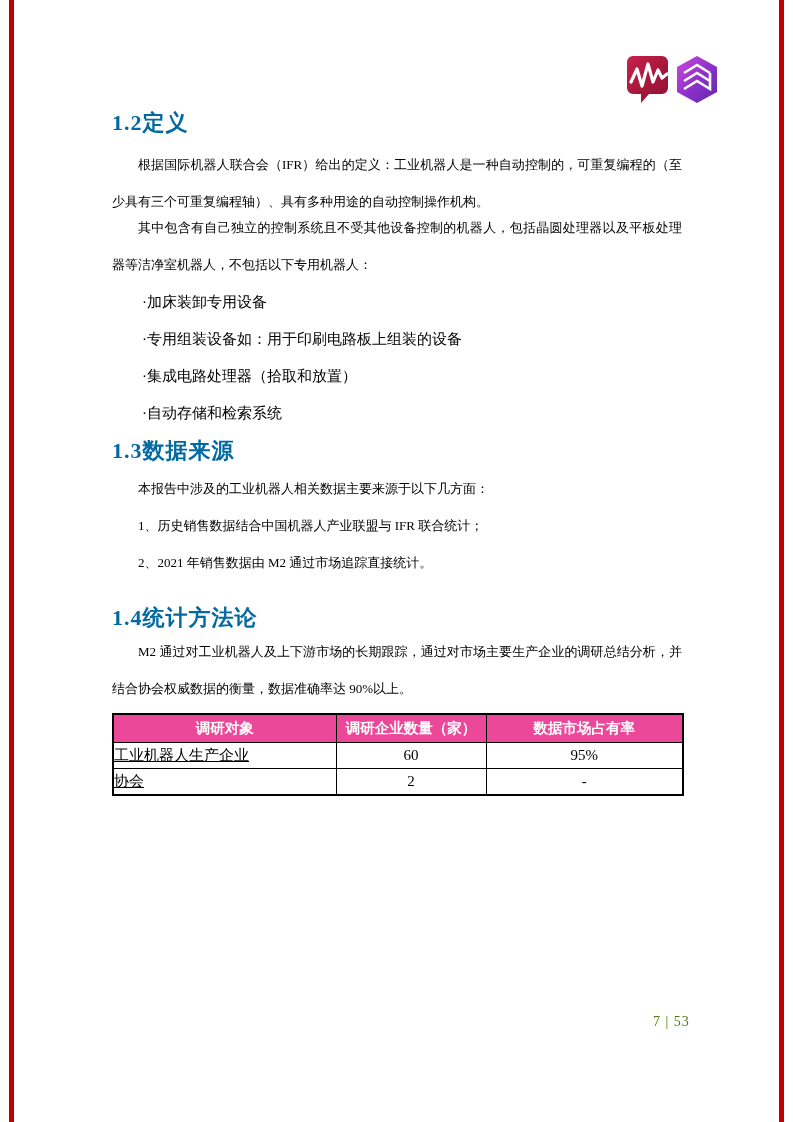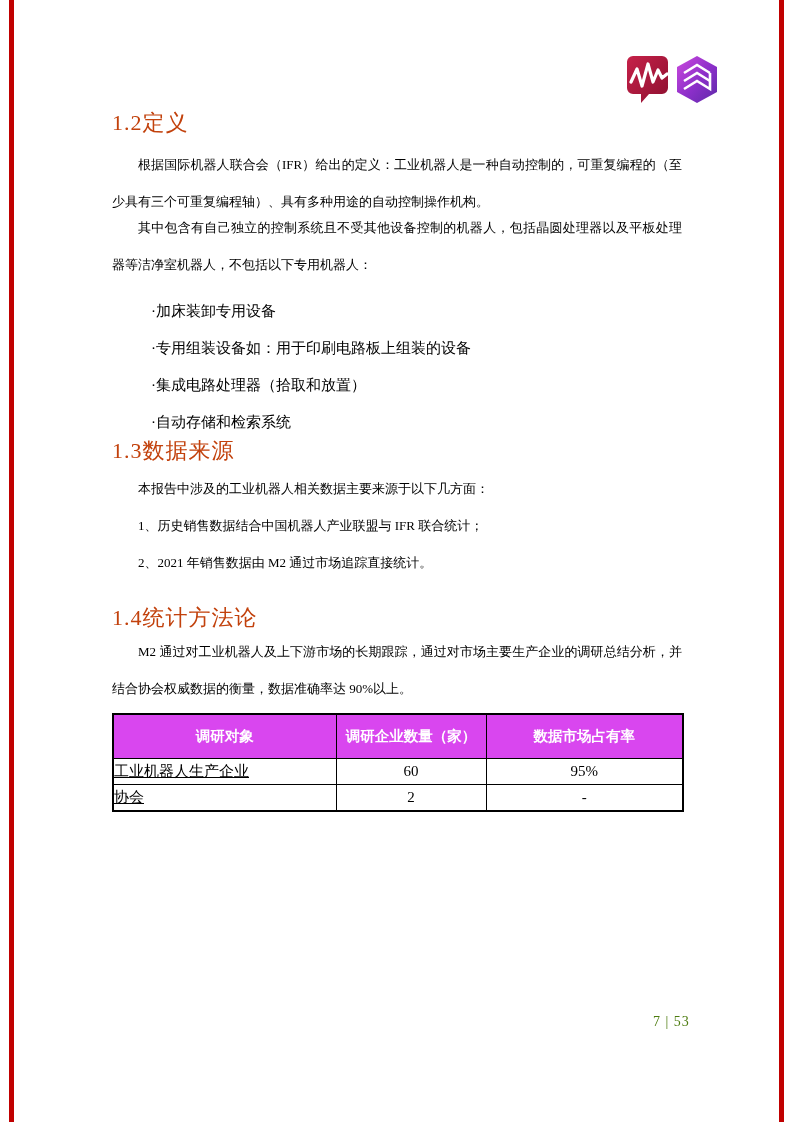--- a/index.html
+++ b/index.html
@@ -9,40 +9,40 @@
     overflow:hidden;
   }
   .rail{position:absolute;top:0;bottom:0;width:5px;background:#C00000;}
   .rail-left{left:9px;}
   .rail-right{right:9px;}
 
   .logo{position:absolute;left:626px;top:55px;display:flex;gap:6px;align-items:center;}
 
   h2.sec{
     position:absolute;left:112px;margin:0;
-    font-size:22px;font-weight:normal;letter-spacing:1px;color:#c2410c;text-align:center;
+    font-size:22px;font-weight:bold;letter-spacing:1px;color:#0369a1;text-align:center;
   }
   .para{
     position:absolute;left:112px;width:570px;margin:0;
     font-size:13px;line-height:37px;text-align:justify;
   }
   .indent{text-indent:2em;}
   .bullet{
-    position:absolute;left:112px;width:570px;margin:9px;
+    position:absolute;left:112px;width:570px;margin:0;
     font-size:15px;line-height:22px;padding-left:30px;box-sizing:border-box;
   }
 
   table.survey{
     position:absolute;left:112px;top:713px;width:570px;
     border-collapse:collapse;border:2px solid #000;font-size:15px;
     table-layout:fixed;
   }
   table.survey th{
-    background:#d946ef;color:#fff;font-weight:bold;
-    border:1px solid #000;height:27px;text-align:center;padding:8px 4px;
+    background:#ec4899;color:#fff;font-weight:bold;
+    border:1px solid #000;height:27px;text-align:center;padding:0 4px;
     font-size:14.5px;
   }
   table.survey td{
     border:1px solid #000;height:25px;text-align:center;padding:0 4px;
   }
   table.survey td.c0{text-align:left;padding-left:0;text-decoration:underline;}
   table.survey tr.total td{font-weight:bold;}
 
   .pageno{
     position:absolute;left:653px;top:1014px;

